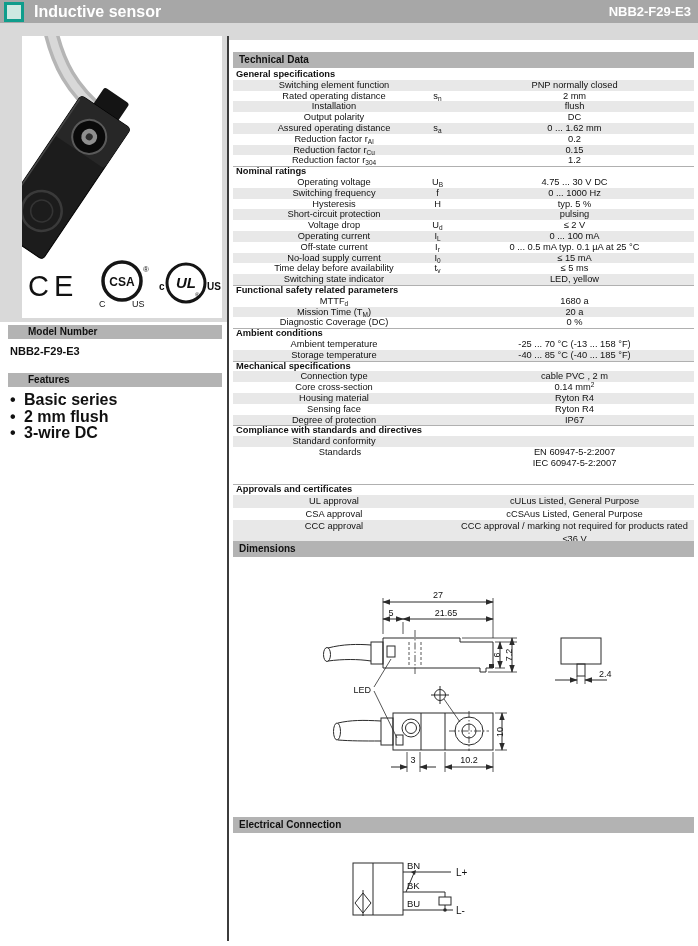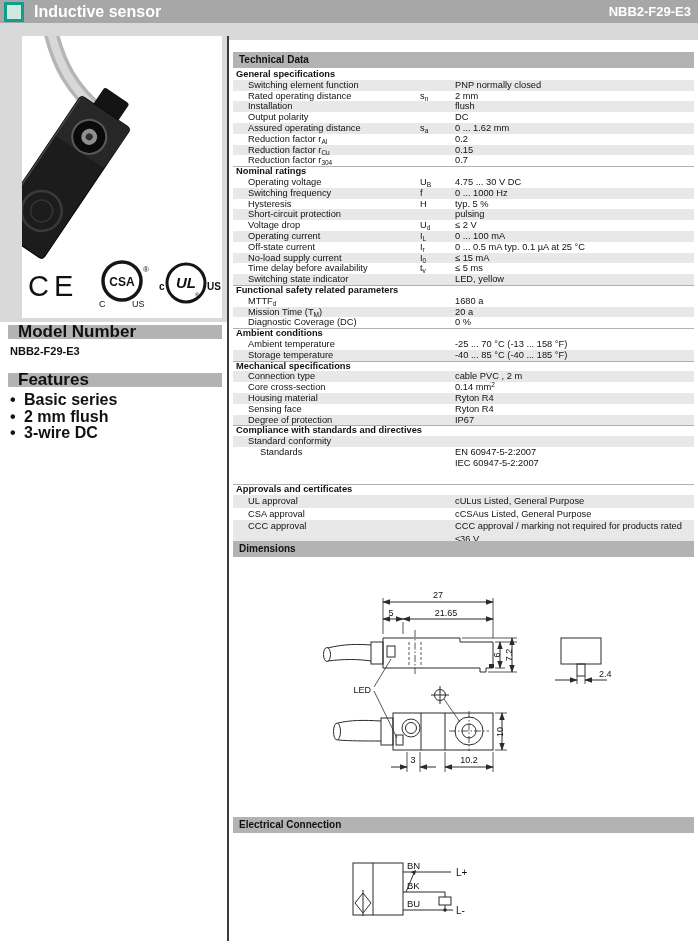--- a/index.html
+++ b/index.html
@@ -11,39 +11,39 @@
   .logo-sq{position:absolute;left:4px;top:2px;width:14px;height:14px;background:#cde9e2;border:3px solid #0f9d8c;}
   .topbar-title{position:absolute;left:34px;top:0;line-height:23px;font-size:16px;font-weight:bold;color:#ffffff;}
   .topbar-model{position:absolute;right:7px;top:0;line-height:23px;font-size:13px;font-weight:bold;color:#ffffff;}
 
   .band-top{position:absolute;left:0;top:23px;width:698px;height:17px;background:#d9d9d9;}
   .left-gray{position:absolute;left:0;top:23px;width:228px;height:299px;background:#d9d9d9;}
   .col-sep{position:absolute;left:227px;top:36px;width:2px;height:905px;background:#3c3c3c;}
 
   
   .photo-box{position:absolute;left:22px;top:36px;width:200px;height:282px;background:#ffffff;}
-  .left-bar{position:absolute;left:8px;width:214px;height:14px;background:#b3b3b3;line-height:14px;font-size:17px;font-weight:bold;color:#111;padding-left:10px;box-sizing:border-box;}
+  .left-bar{position:absolute;left:8px;width:214px;height:14px;background:#b3b3b3;line-height:14px;font-size:10px;font-weight:bold;color:#111;padding-left:20px;box-sizing:border-box;}
   .model-bar{top:325px;}
   .model-value{position:absolute;left:10px;top:345px;font-size:11px;font-weight:bold;color:#111;}
   .features-bar{top:373px;}
   .features-list{position:absolute;left:10px;top:392px;margin:0;padding:0;list-style:none;width:210px;}
   .features-list li{font-size:16px;font-weight:bold;color:#111;line-height:16.5px;}
   .features-list .blt{display:inline-block;width:14px;}
 
   
   .right-bar{position:absolute;left:233px;width:461px;height:16px;background:#b3b3b3;line-height:16px;font-size:10px;font-weight:bold;color:#111;padding-left:6px;box-sizing:border-box;}
   .tech-bar{top:52px;}
   .dim-bar{top:541px;}
   .elec-bar{top:817px;}
 
   
   .tech-table{position:absolute;left:233px;top:69px;width:461px;font-size:9.3px;color:#111;}
   .sec-h{font-weight:bold;line-height:10.8px;padding-left:3px;box-shadow:inset 0 1px 0 #b0b0b0;}
   .sec:first-child .sec-h{box-shadow:none;}
-  .row{display:flex;line-height:10.8px;min-height:10.8px;}
+  .row{display:flex;line-height:10.8px;min-height:10.8px;text-align:center;}
   .row .lab{padding-left:15px;width:187px;box-sizing:border-box;flex:none;}
   .row.ind2 .lab{padding-left:27px;}
   .row .sym{width:35px;flex:none;}
   .row .val{flex:1;}
   .stripe-odd  .row:nth-child(odd){background:#e8e8e8;}
   .stripe-even .row:nth-child(even){background:#e8e8e8;}
   .sec-approvals .row{line-height:12.6px;min-height:12.6px;}
   sub,sup{font-size:6.5px;line-height:0;}
   sub{vertical-align:-1.5px;}
   sup{vertical-align:3px;}
@@ -158,21 +158,21 @@
             <span class="val">0.2</span>
           </div>
           <div class="row">
             <span class="lab">Reduction factor r<sub>Cu</sub></span>
             <span class="sym"></span>
             <span class="val">0.15</span>
           </div>
           <div class="row">
             <span class="lab">Reduction factor r<sub>304</sub></span>
             <span class="sym"></span>
-            <span class="val">0.7</span>
+            <span class="val">1.2</span>
           </div>
         </div>
       </div>
       <div class="sec sec-nominal stripe-even">
         <div class="sec-h">Nominal ratings</div>
         <div class="rows">
           <div class="row">
             <span class="lab">Operating voltage</span>
             <span class="sym">U<sub>B</sub></span>
             <span class="val">4.75 ... 30 V DC</span>

